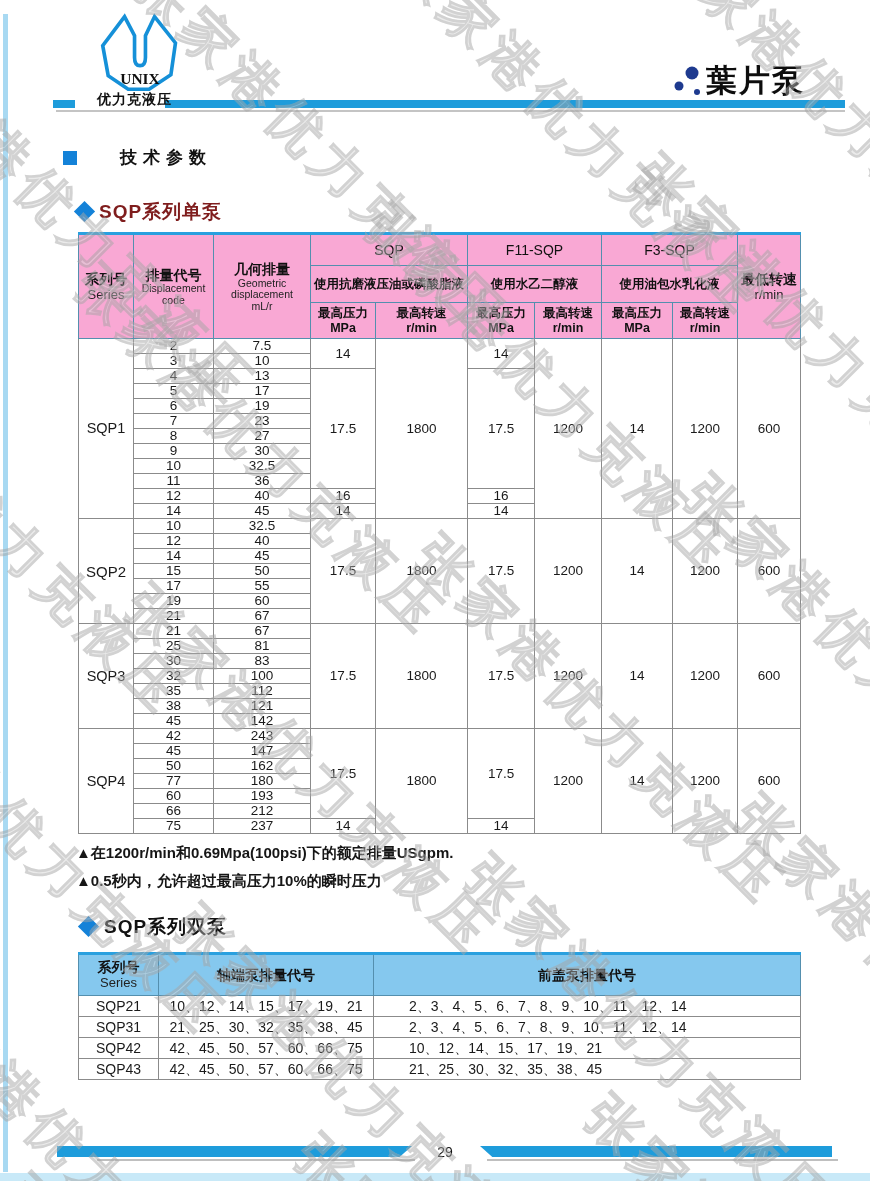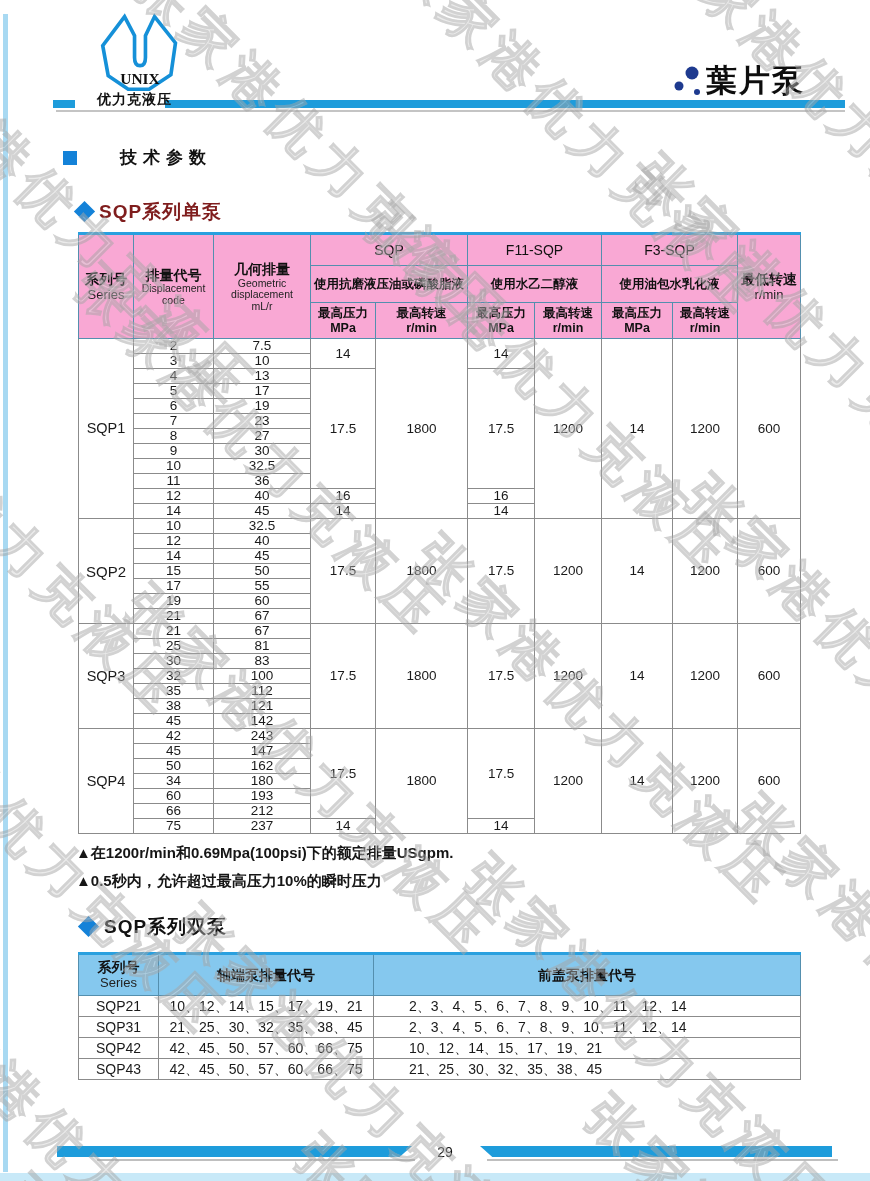--- a/index.html
+++ b/index.html
@@ -317,21 +317,21 @@
         </tr>
         <tr>
           <td>45</td>
           <td>147</td>
         </tr>
         <tr>
           <td>50</td>
           <td>162</td>
         </tr>
         <tr>
-          <td>34</td>
+          <td>77</td>
           <td>180</td>
         </tr>
         <tr>
           <td>60</td>
           <td>193</td>
         </tr>
         <tr>
           <td>66</td>
           <td>212</td>
         </tr>

